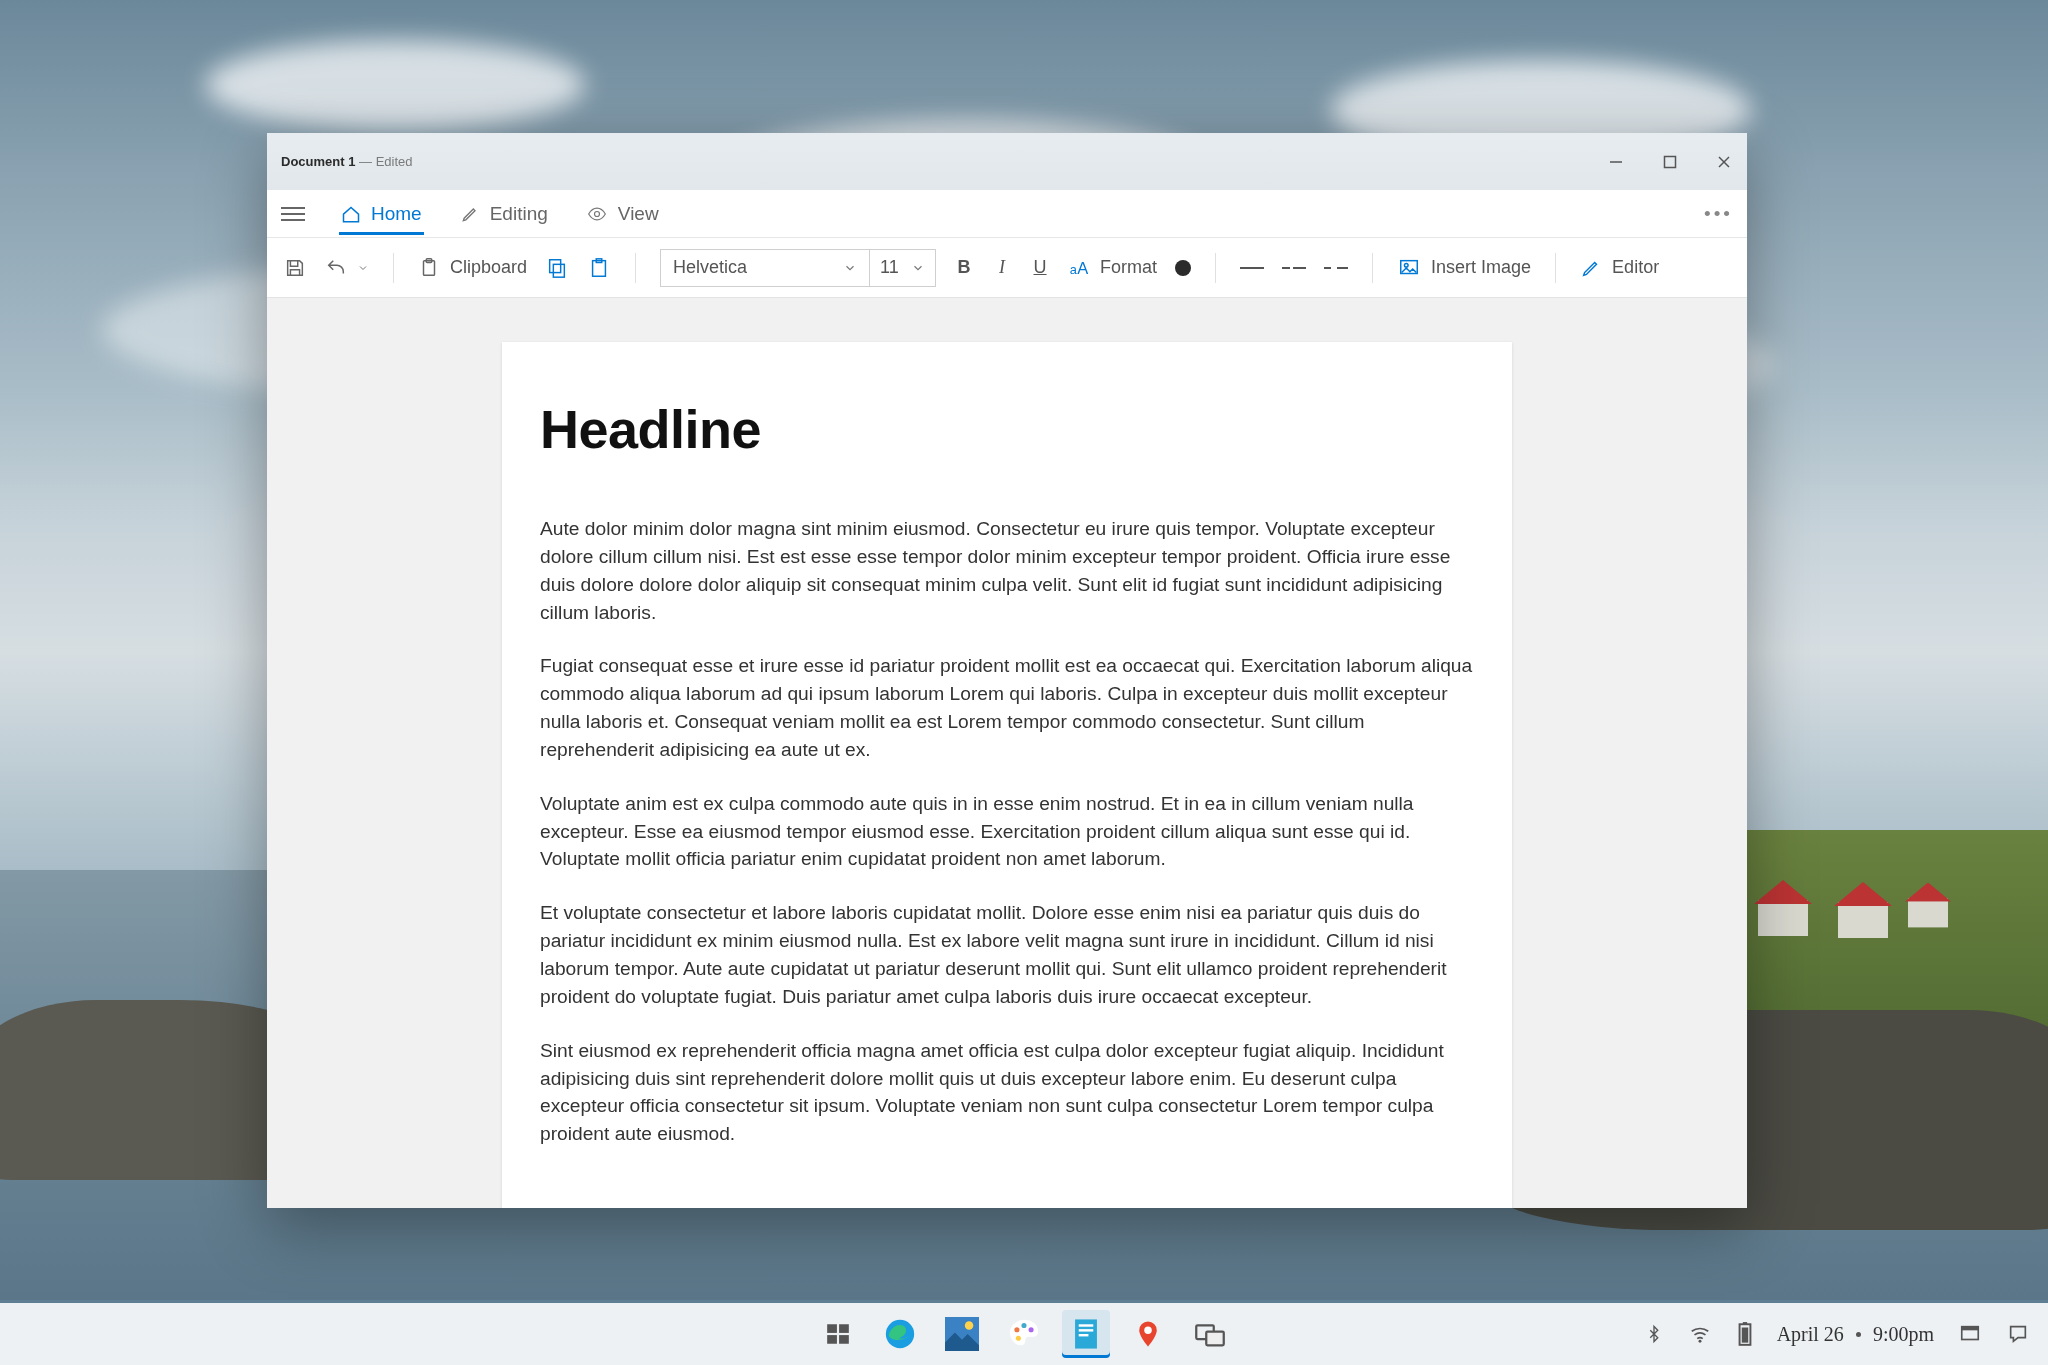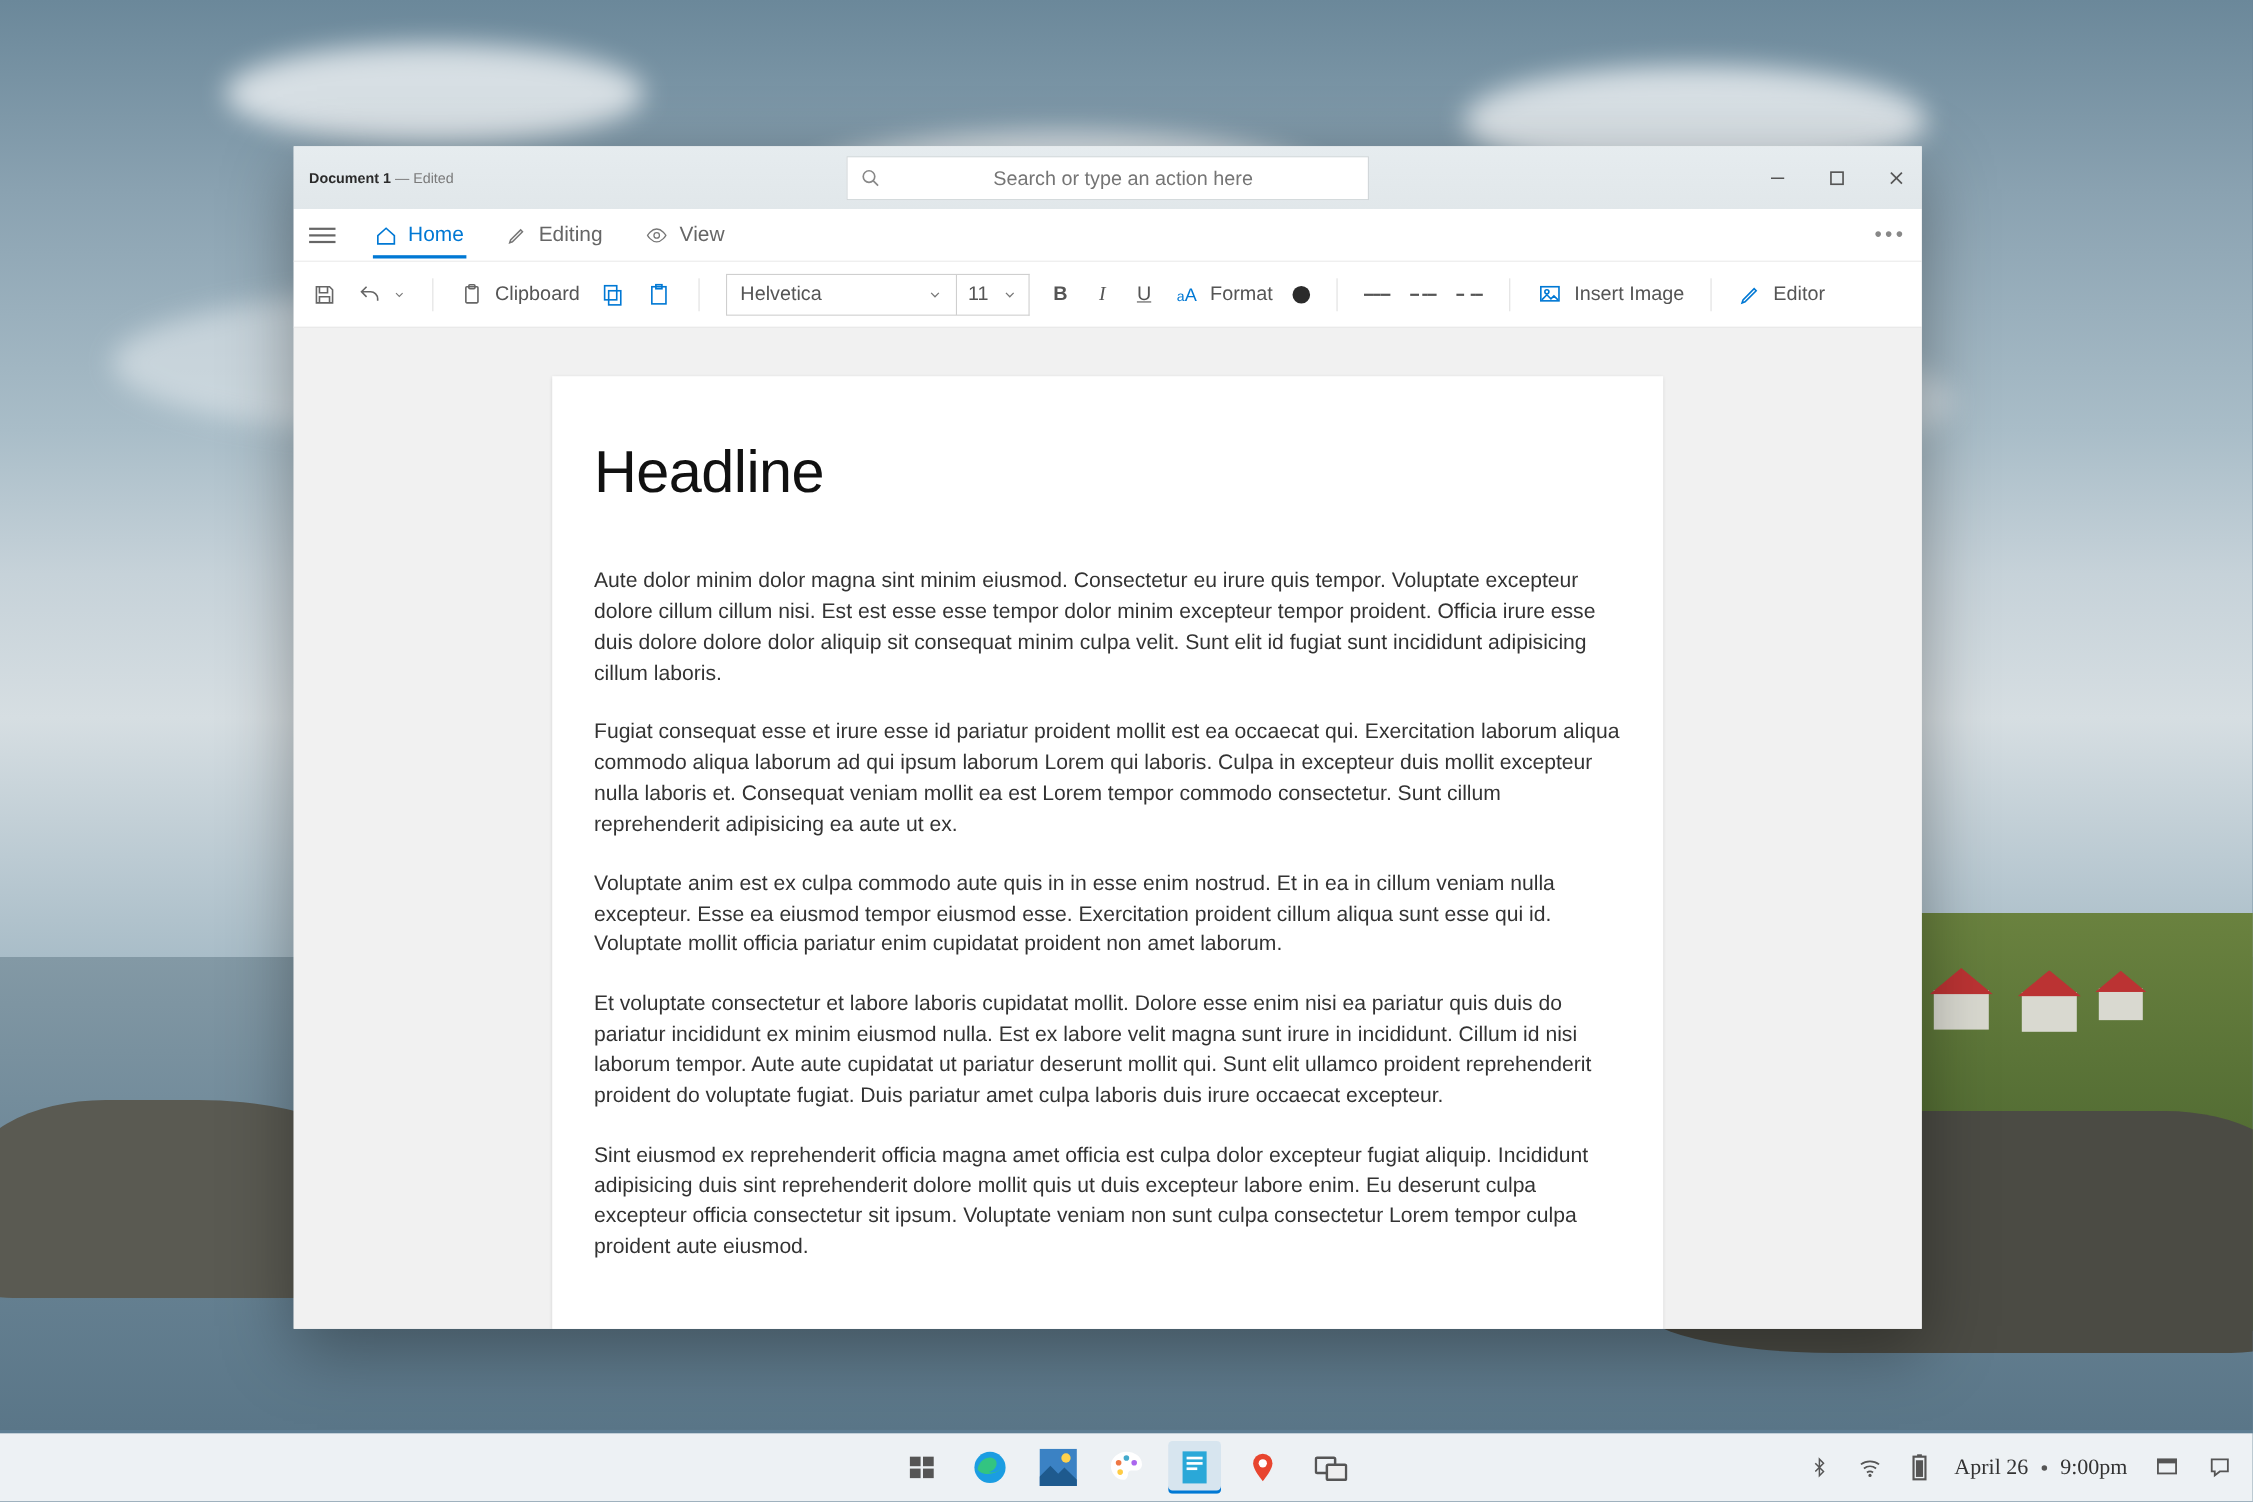--- a/index.html
+++ b/index.html
@@ -88,21 +88,21 @@
   .colordot{ width:16px; height:16px; border-radius:50%; background:#2b2b2b; }
   .align-ico span{ display:block; width:20px; height:2px; background:#555; margin:3px 0; }
   .align-ico.left span:nth-child(2){ width:14px; }
   .align-ico.right span:nth-child(2){ width:14px; margin-left:6px; }
 
   .canvas-area{ flex:1; background:#f1f1f1; display:flex; justify-content:center; overflow:hidden; padding-top:44px;}
   .page{
     width:1010px; height:920px; background:#fff; box-shadow:0 1px 3px rgba(0,0,0,.12);
     padding:56px 38px 40px; color:#2f2f2f;
   }
-  .page h1{ font-size:54px; font-weight:400; color:#111; letter-spacing:-.5px; margin-bottom:55px; font-family: Helvetica, Arial, sans-serif;}
+  .page h1{ font-size:54px; font-weight:700; color:#111; letter-spacing:-.5px; margin-bottom:55px; font-family: Helvetica, Arial, sans-serif;}
   .page p{ font-size:19.2px; line-height:1.45; margin-bottom:26px; color:#333; }
 
   
   .taskbar{
     position:absolute; left:0; right:0; bottom:0; height:62px;
     background: rgba(243,246,248,.96);
     display:flex; align-items:center; padding:0 18px;
     font-size:20px; color:#333;
   }
   .tb-center{ position:absolute; left:50%; transform:translateX(-50%); display:flex; gap:14px; }
@@ -133,27 +133,20 @@
   <div class="house" style="right:95px;  top:895px; transform:scale(.8);"></div>
   <div class="rocks-right"></div>
   <div class="land-left"></div>
 
   <div class="window">
 
     <div class="titlebar">
       <div class="title-text">
         <b>Document 1</b><span class="edited"> — Edited</span>
       </div>
-      <div class="search-wrap">
-        <svg width="18" height="18" viewBox="0 0 24 24">
-            <circle cx="10" cy="10" r="7" fill="none" stroke="#888" stroke-width="2"></circle>
-            <line x1="15" y1="15" x2="21" y2="21" stroke="#888" stroke-width="2"></line>
-          </svg>
-        <input placeholder="Search or type an action here" style="">
-      </div>
       <div class="win-controls">
         <span>
             <svg width="14" height="14">
               <line x1="1" y1="7" x2="13" y2="7" stroke="#555" stroke-width="1.5"></line>
             </svg>
           </span>
         <span>
             <svg width="14" height="14">
               <rect x="1.5" y="1.5" width="11" height="11" fill="none" stroke="#555" stroke-width="1.5"></rect>
             </svg>

